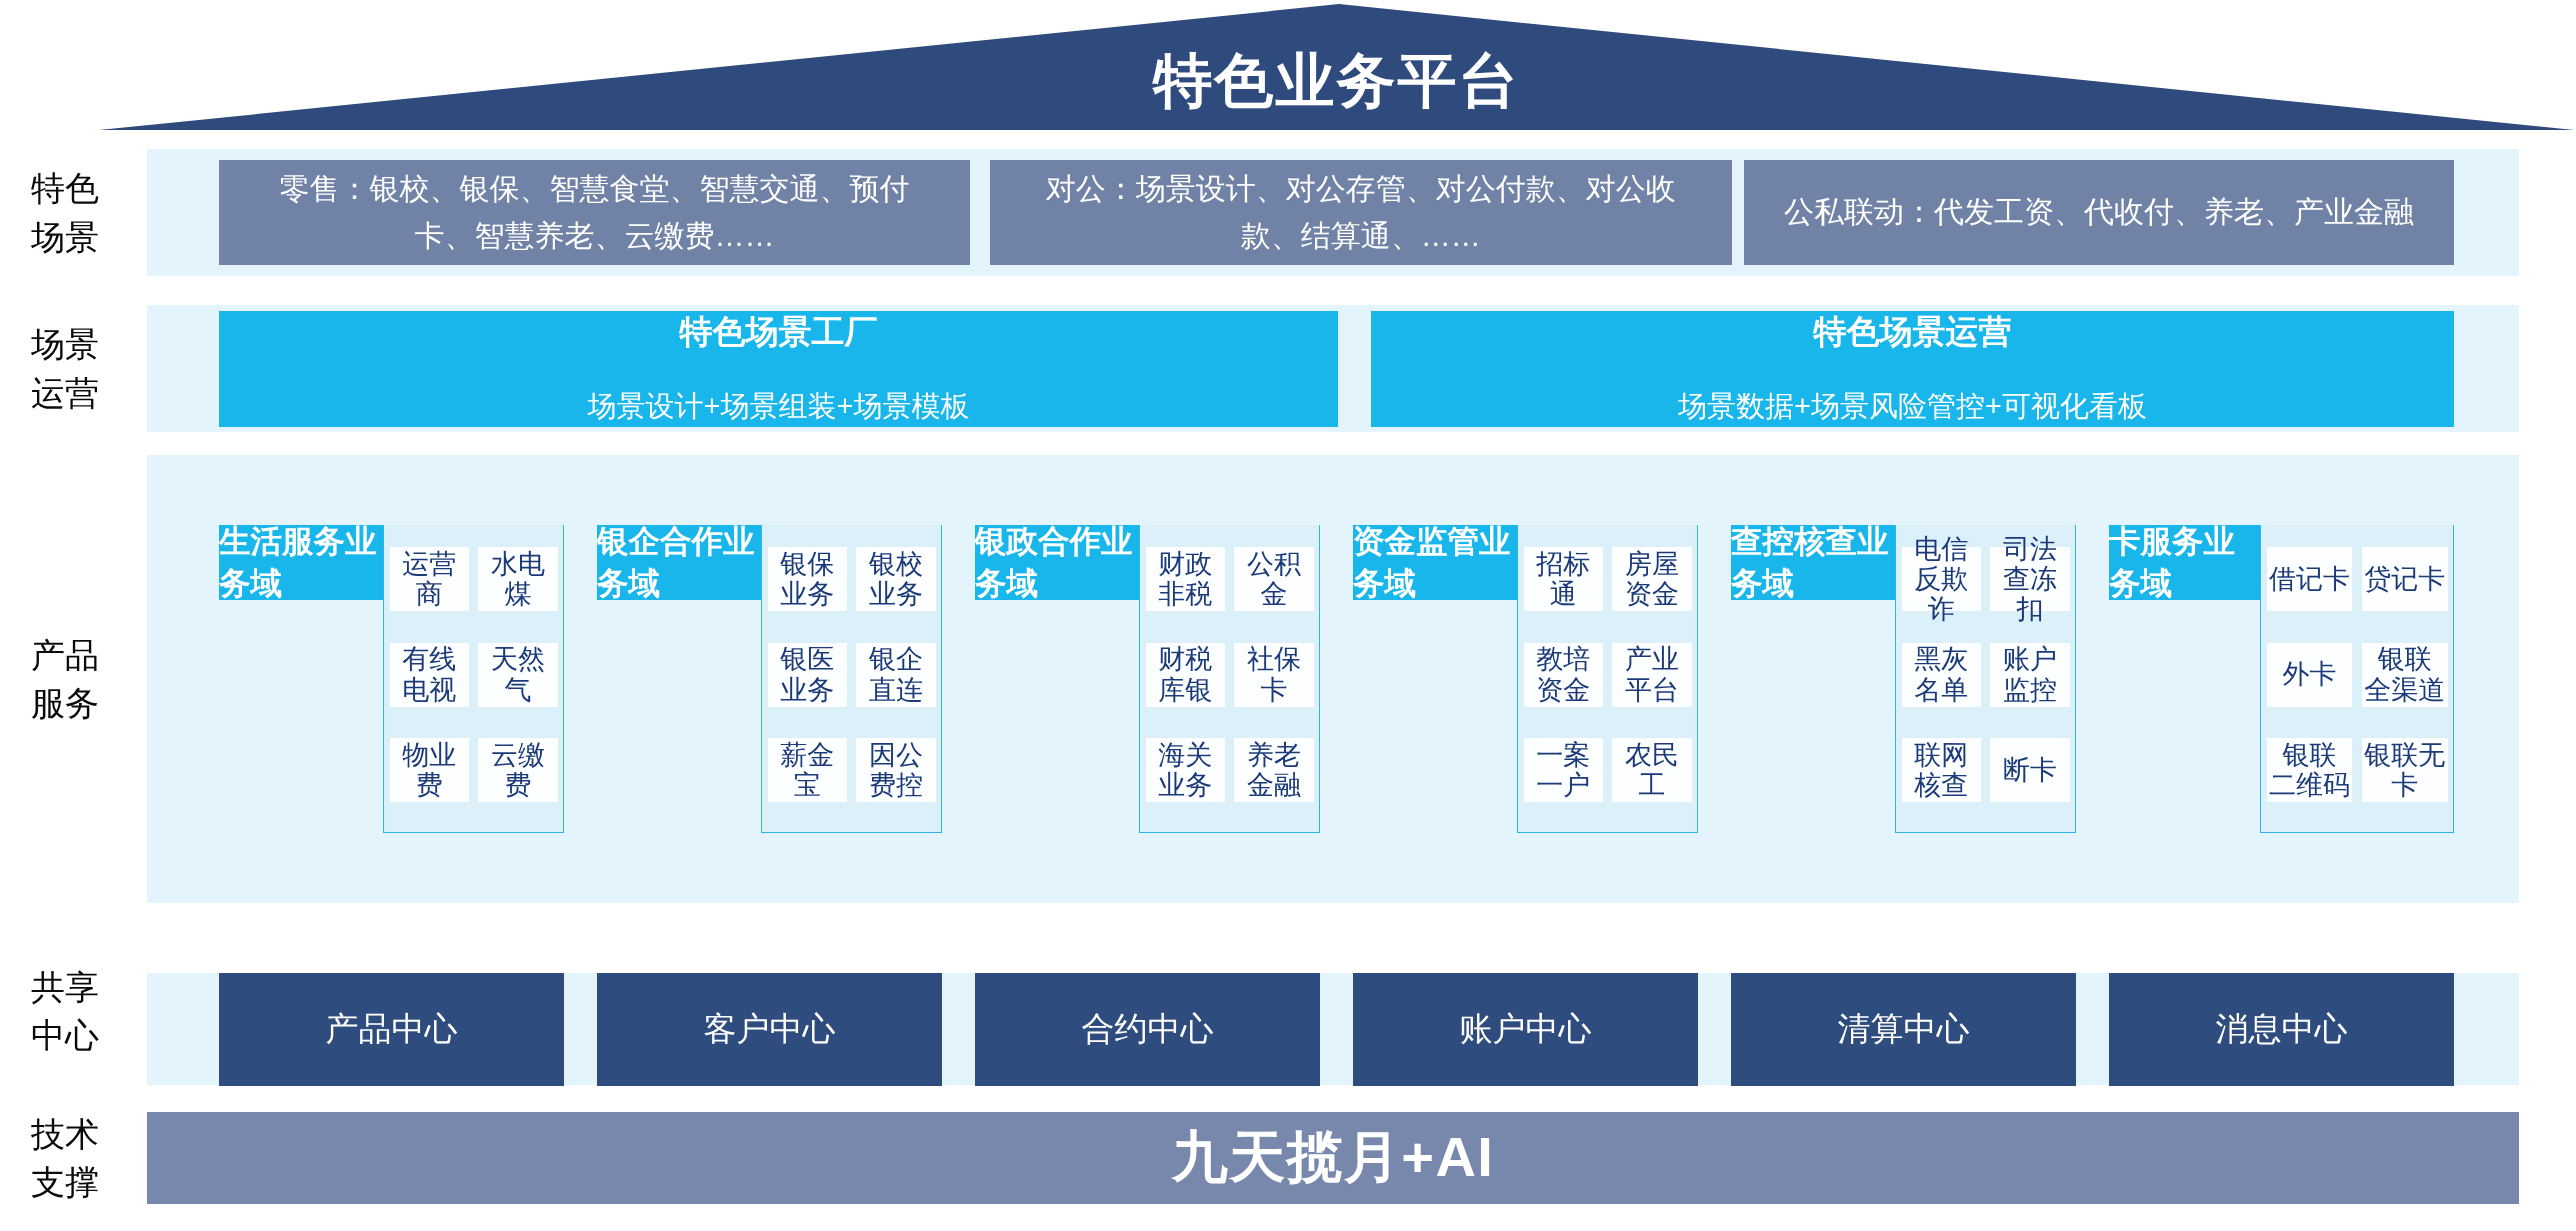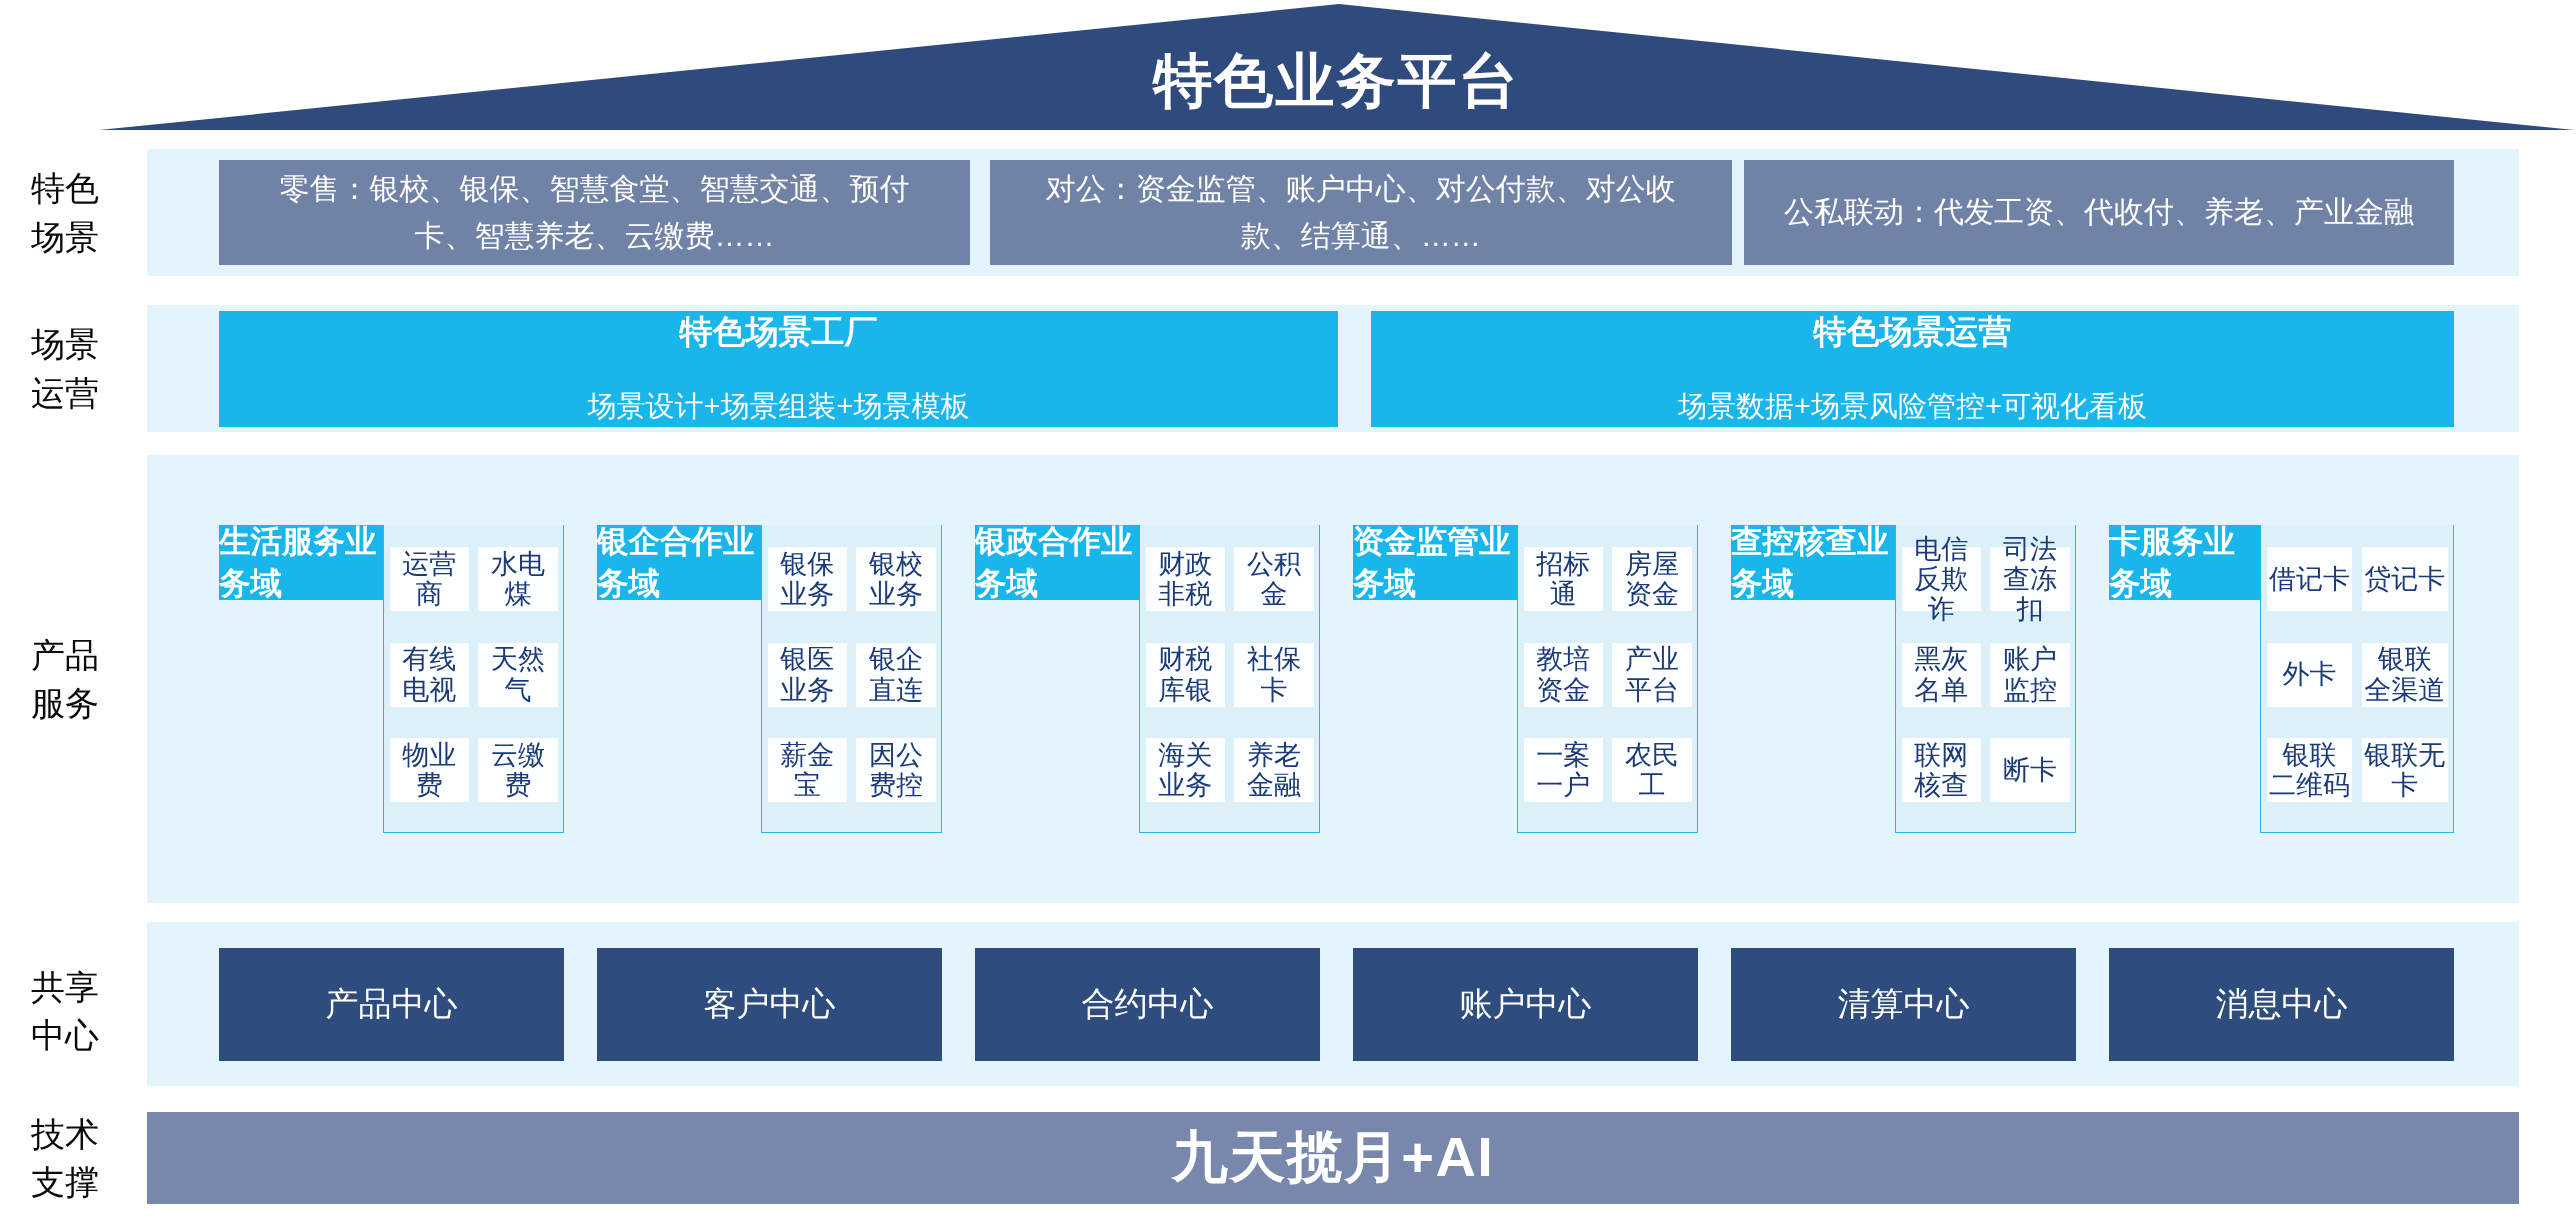--- a/index.html
+++ b/index.html
@@ -34,21 +34,21 @@
   .lab-operation { top:305px;  height:127px; }
   .lab-products  { top:455px;  height:448px; }
   .lab-shared    { top:945px; height:132px; }
   .lab-tech      { top:1112px; height:92px; }
 
   
   .band { position:absolute; left:147px; width:2372px; background:var(--band); }
   .band-scene     { top:149px;  height:127px; }
   .band-operation { top:305px;  height:127px; }
   .band-products  { top:455px;  height:448px; }
-  .band-shared    { top:922px; height:164px; }
+  .band-shared    { top:973px; height:112px; }
   .band-tech      {
     top:1112px; height:92px; background:var(--tech-bar);
     display:flex; align-items:center; justify-content:center;
   }
 
   .band-inner {
     display:flex; height:100%; align-items:center;
     padding:0 65px 0 72px;
   }
 
@@ -121,21 +121,21 @@
 服务</div>
 <div class="row-label lab-shared">共享
 中心</div>
 <div class="row-label lab-tech">技术
 支撑</div>
 
 <div class="band band-scene">
   <div class="band-inner">
     <div class="scene-box scene-1">零售：银校、银保、智慧食堂、智慧交通、预付
 卡、智慧养老、云缴费……</div>
-    <div class="scene-box scene-2">对公：资金监管、账户中心、对公付款、对公收
+    <div class="scene-box scene-2">对公：场景设计、对公存管、对公付款、对公收
 款、结算通、……</div>
     <div class="scene-box scene-3">公私联动：代发工资、代收付、养老、产业金融</div>
   </div>
 </div>
 
 <div class="band band-operation">
   <div class="band-inner">
     <div class="op-panel op-1">
       <div class="op-title">特色场景工厂</div>
       <div class="op-sub">场景设计+场景组装+场景模板</div>

